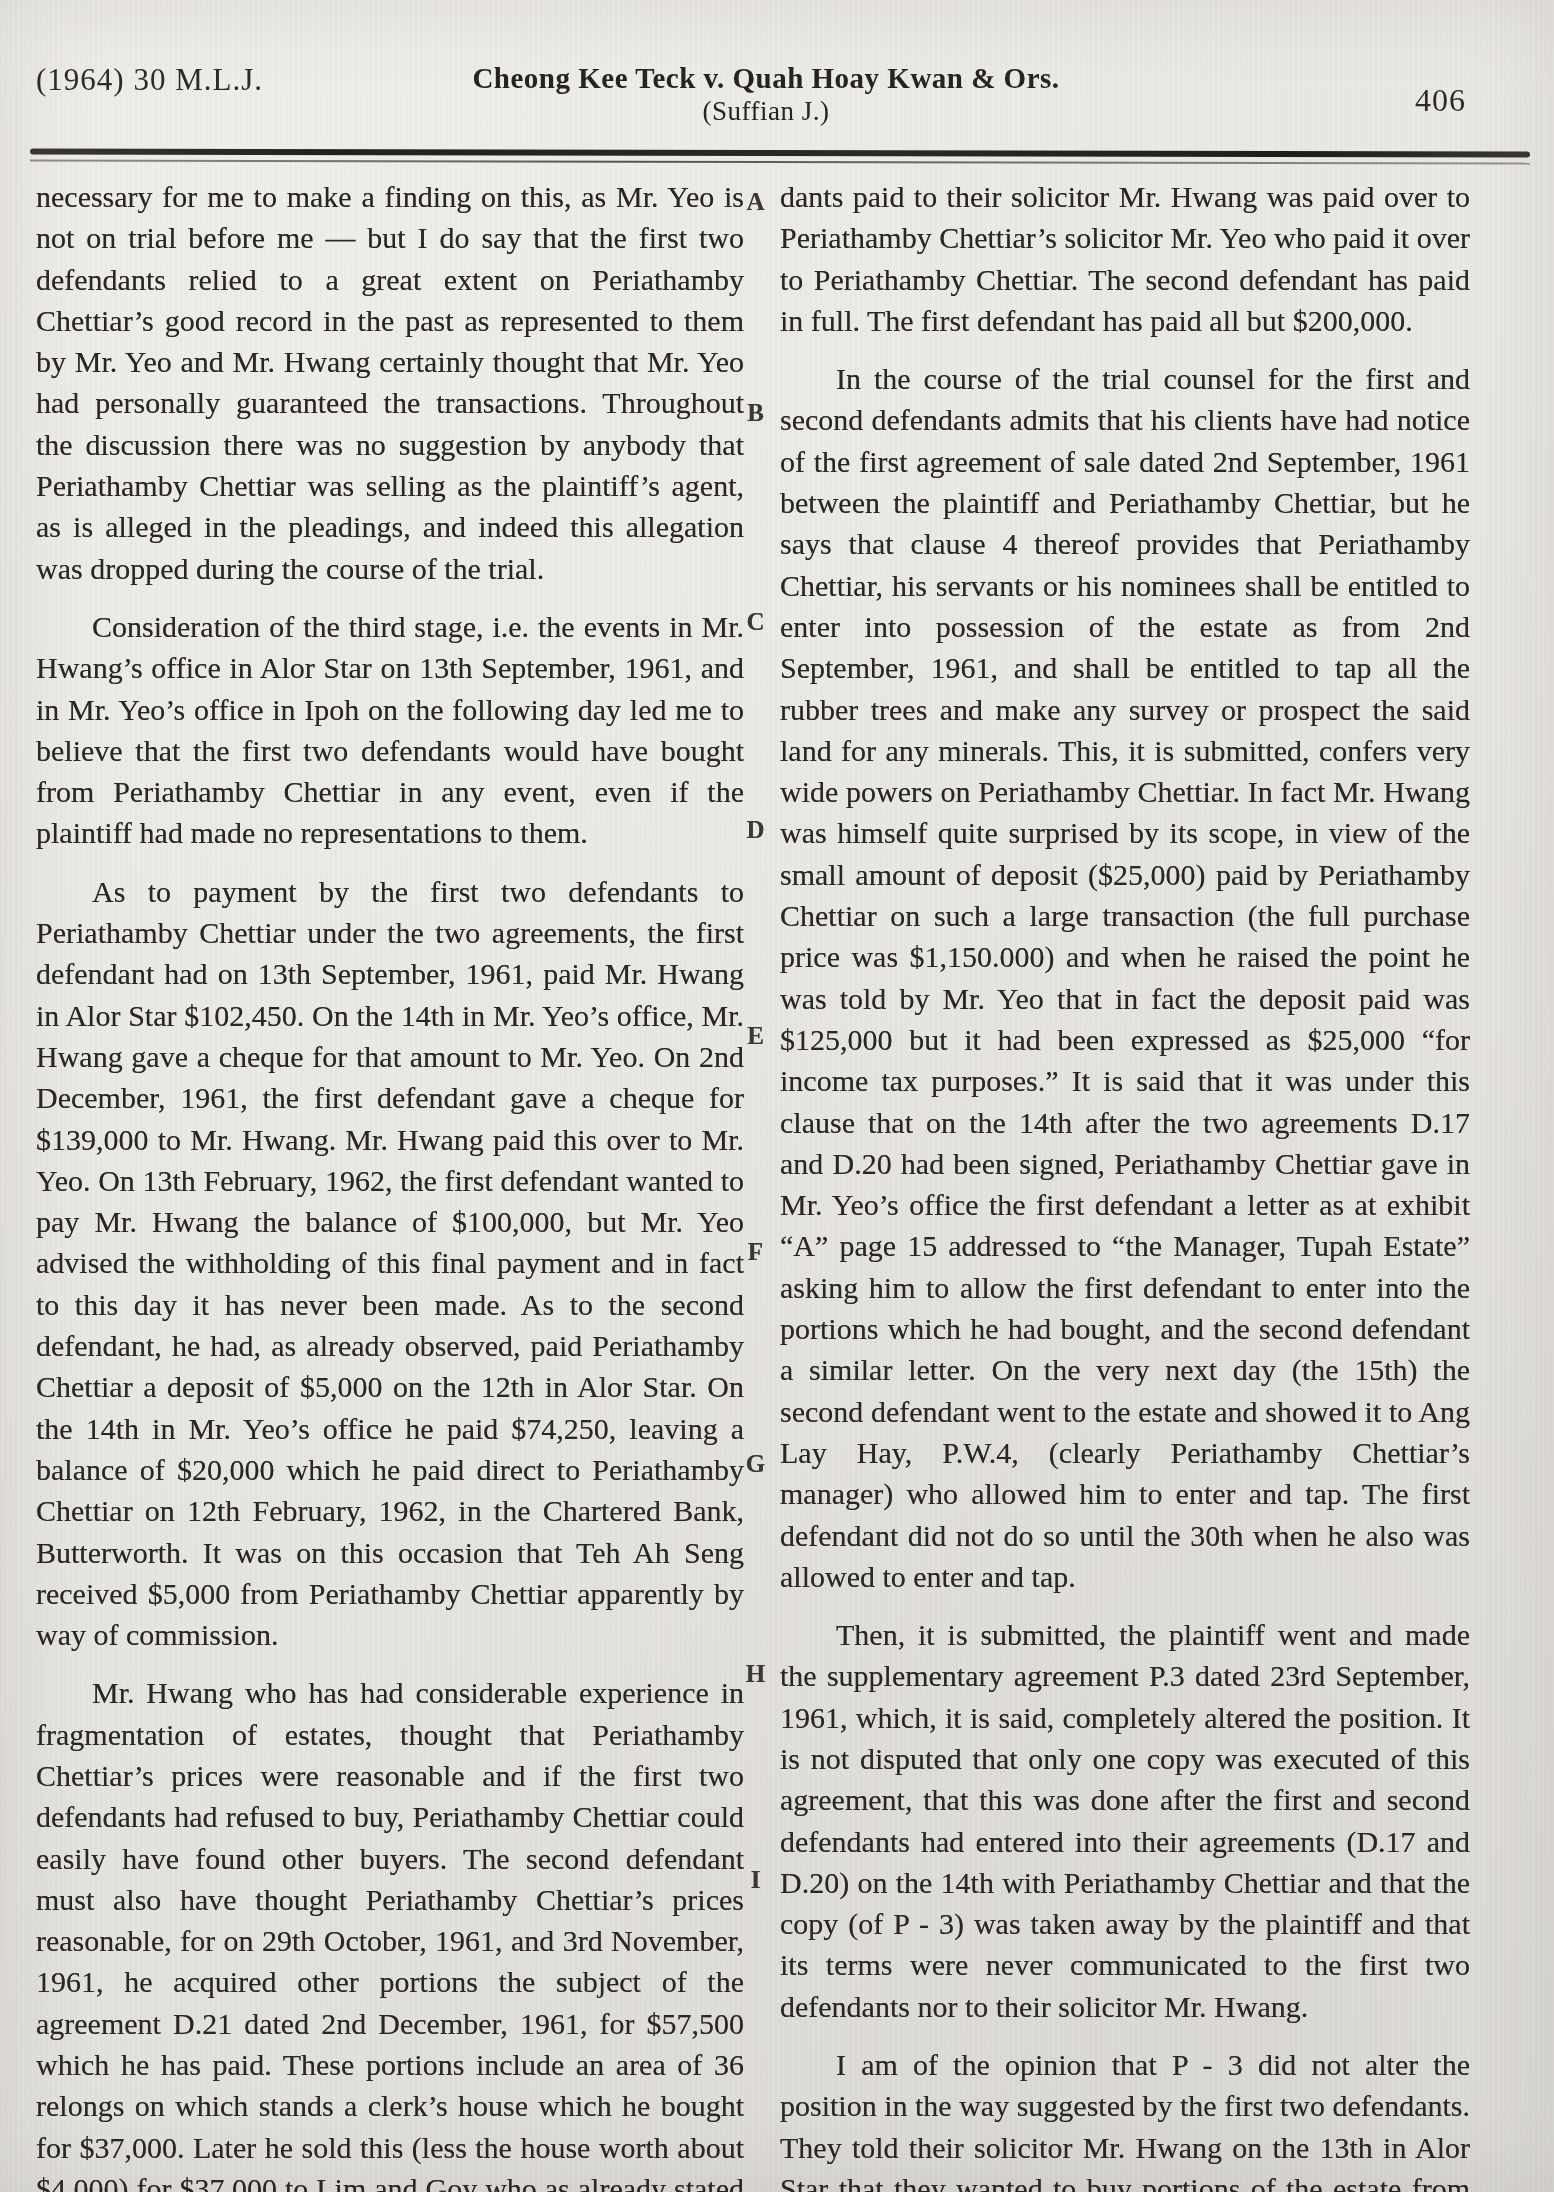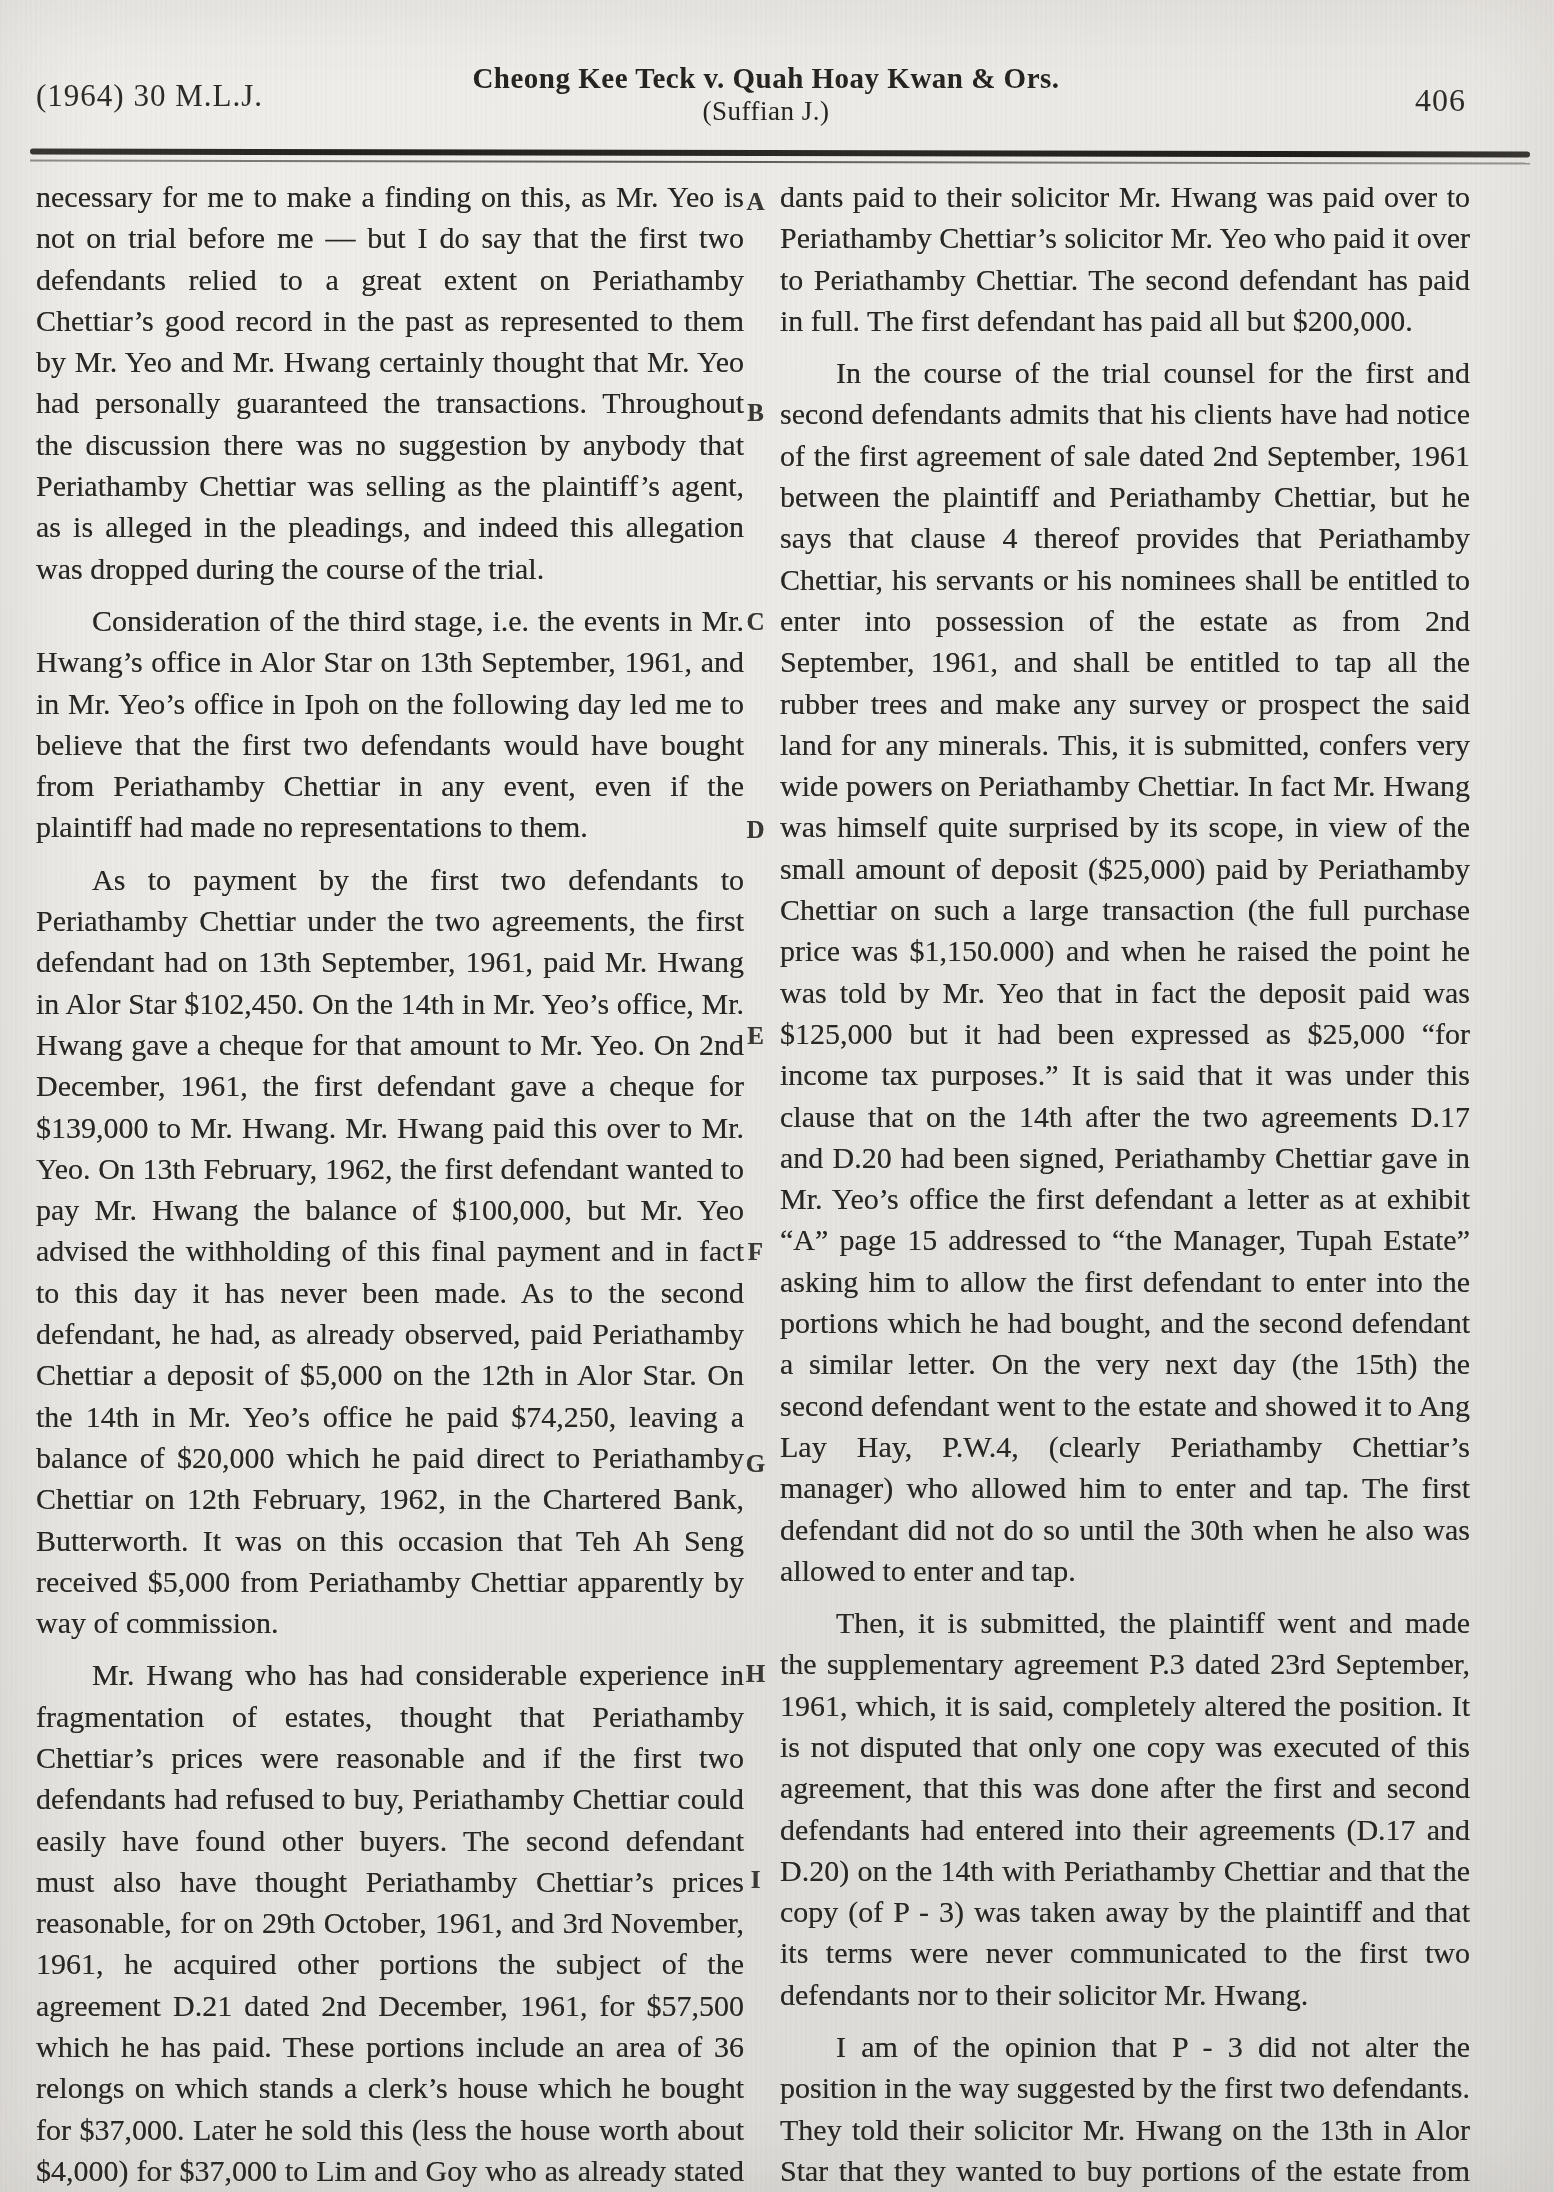--- a/index.html
+++ b/index.html
@@ -16,21 +16,21 @@
     font-family:"Liberation Serif","DejaVu Serif",serif;
     color:#2a2723;
   }
   .texture{
     position:absolute;inset:0;pointer-events:none;
     background:repeating-linear-gradient(90deg, rgba(0,0,0,0.012) 0 2px, rgba(255,255,255,0.012) 2px 5px);
     mix-blend-mode:multiply;
   }
   
   .hdr-citation{
-    position:absolute;left:36px;top:78px;
+    position:absolute;left:36px;top:62px;
     font-size:31px;letter-spacing:1px;color:#2e2b27;
     white-space:nowrap;
   }
   .hdr-center{
     position:absolute;left:266px;top:62px;width:1000px;
     text-align:center;color:#262320;
   }
   .hdr-title{font-size:29px;font-weight:bold;letter-spacing:0.5px;line-height:33px;}
   .hdr-judge{font-size:27px;font-weight:normal;letter-spacing:0.5px;line-height:33px;}
   .hdr-pageno{
@@ -43,21 +43,21 @@
   
   .col{
     position:absolute;top:176px;
     font-size:30px;line-height:41.3px;
     text-align:justify;
     text-shadow:0 0 0.5px rgba(42,39,35,0.55);
   }
   .col-left{left:36px;width:708px;}
   .col-right{left:780px;width:690px;}
   .col p{margin:0;padding:0;text-indent:56px;}
-  .col p + p{margin-top:11px;}
+  .col p + p{margin-top:17px;}
   .col p.no-indent{text-indent:0;}
   
   .gutter-letter{
     position:absolute;left:741px;width:30px;
     text-align:center;
     font-size:25px;font-weight:bold;color:#3b3833;
     letter-spacing:1px;
     text-shadow:0 0 0.5px rgba(42,39,35,0.5);
   }
 </style>

